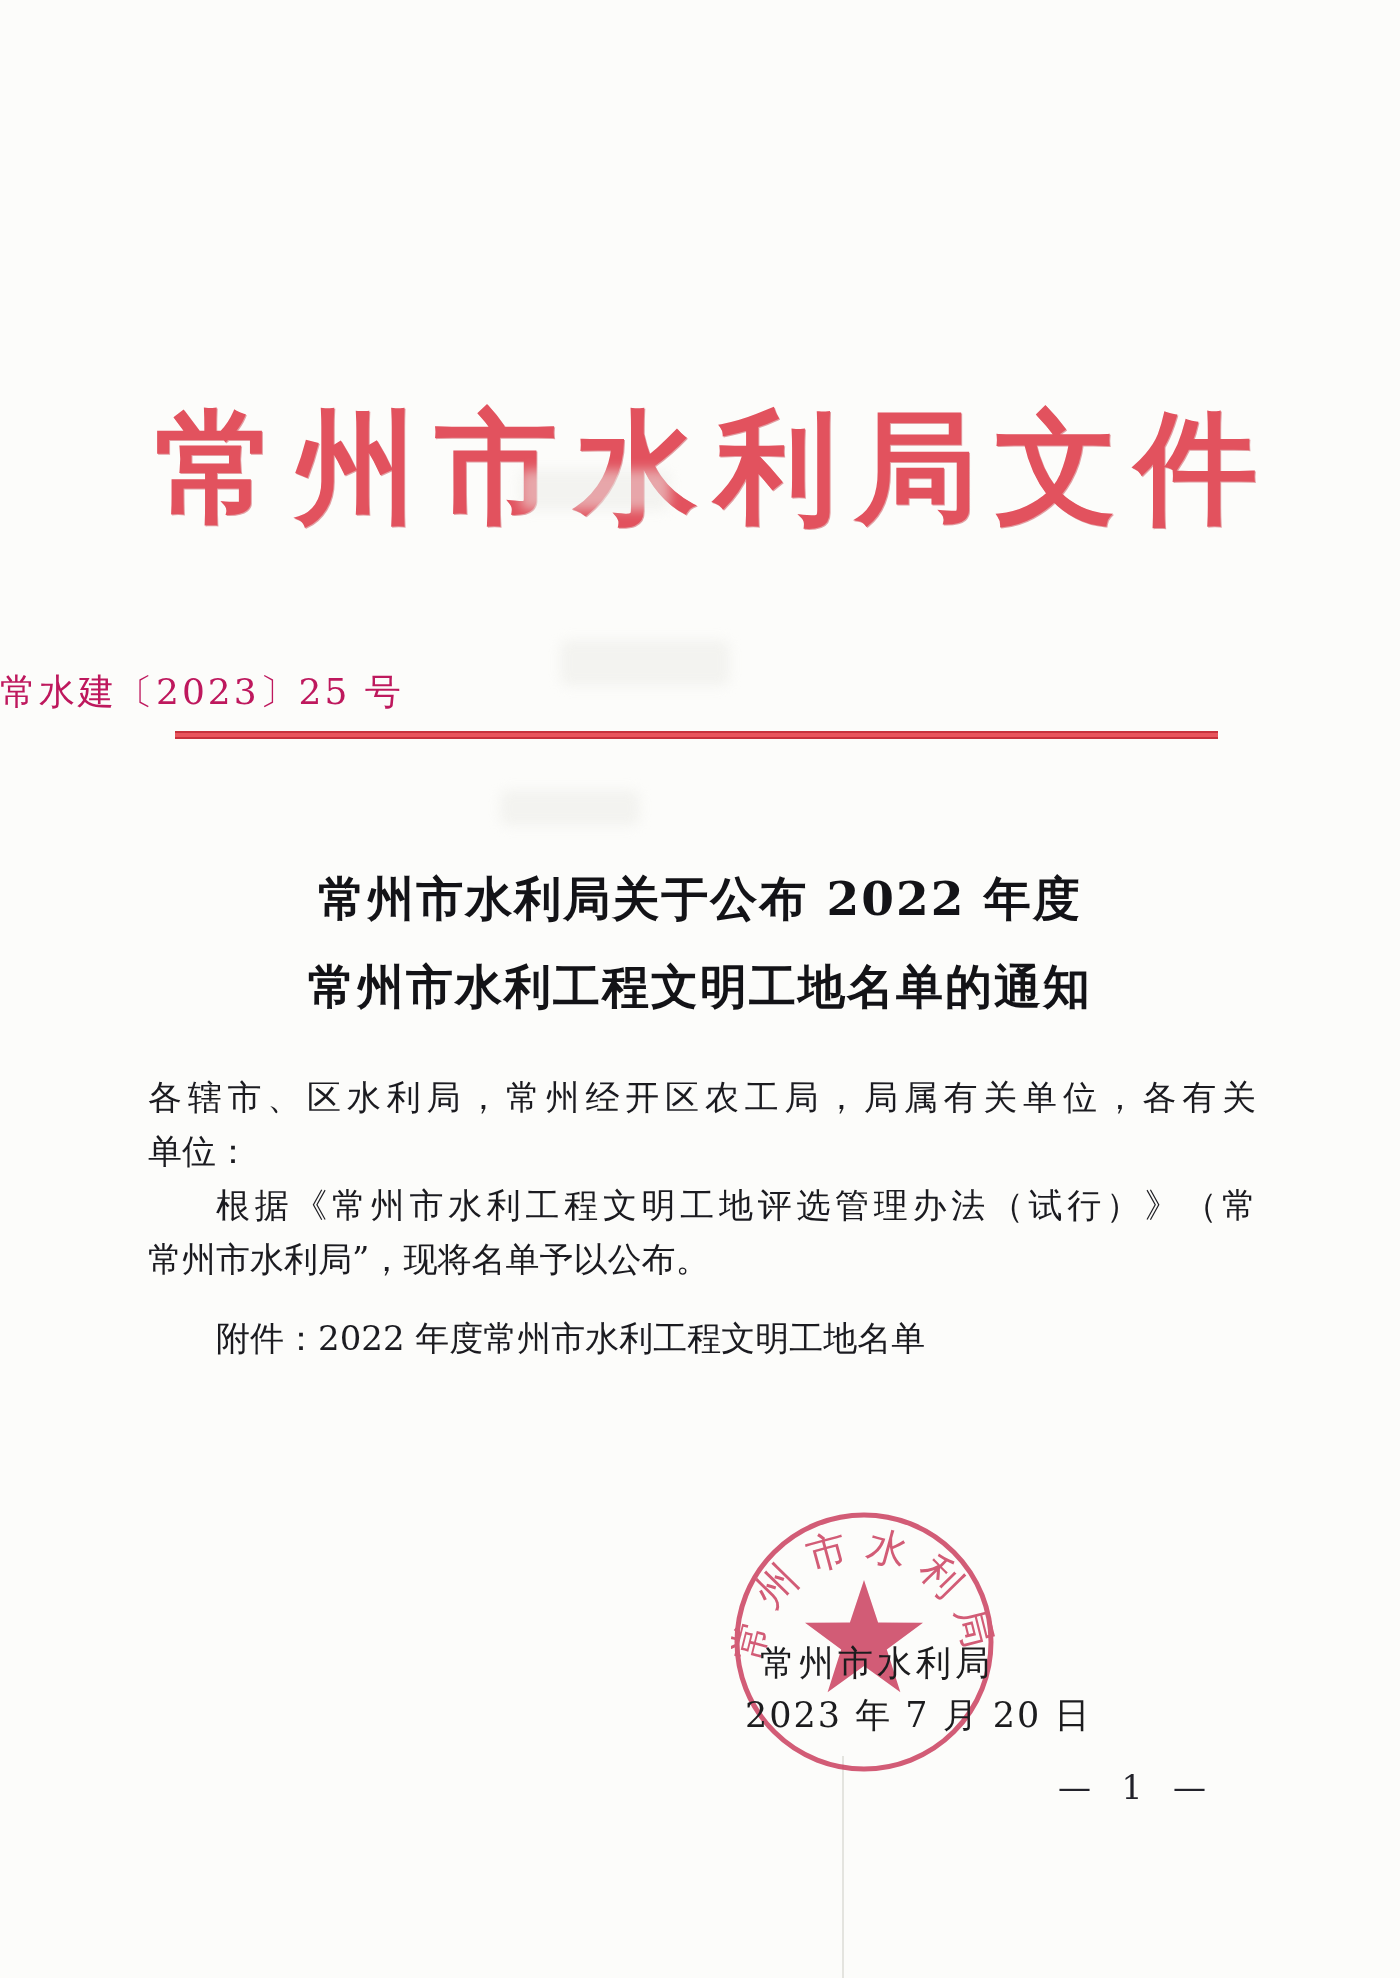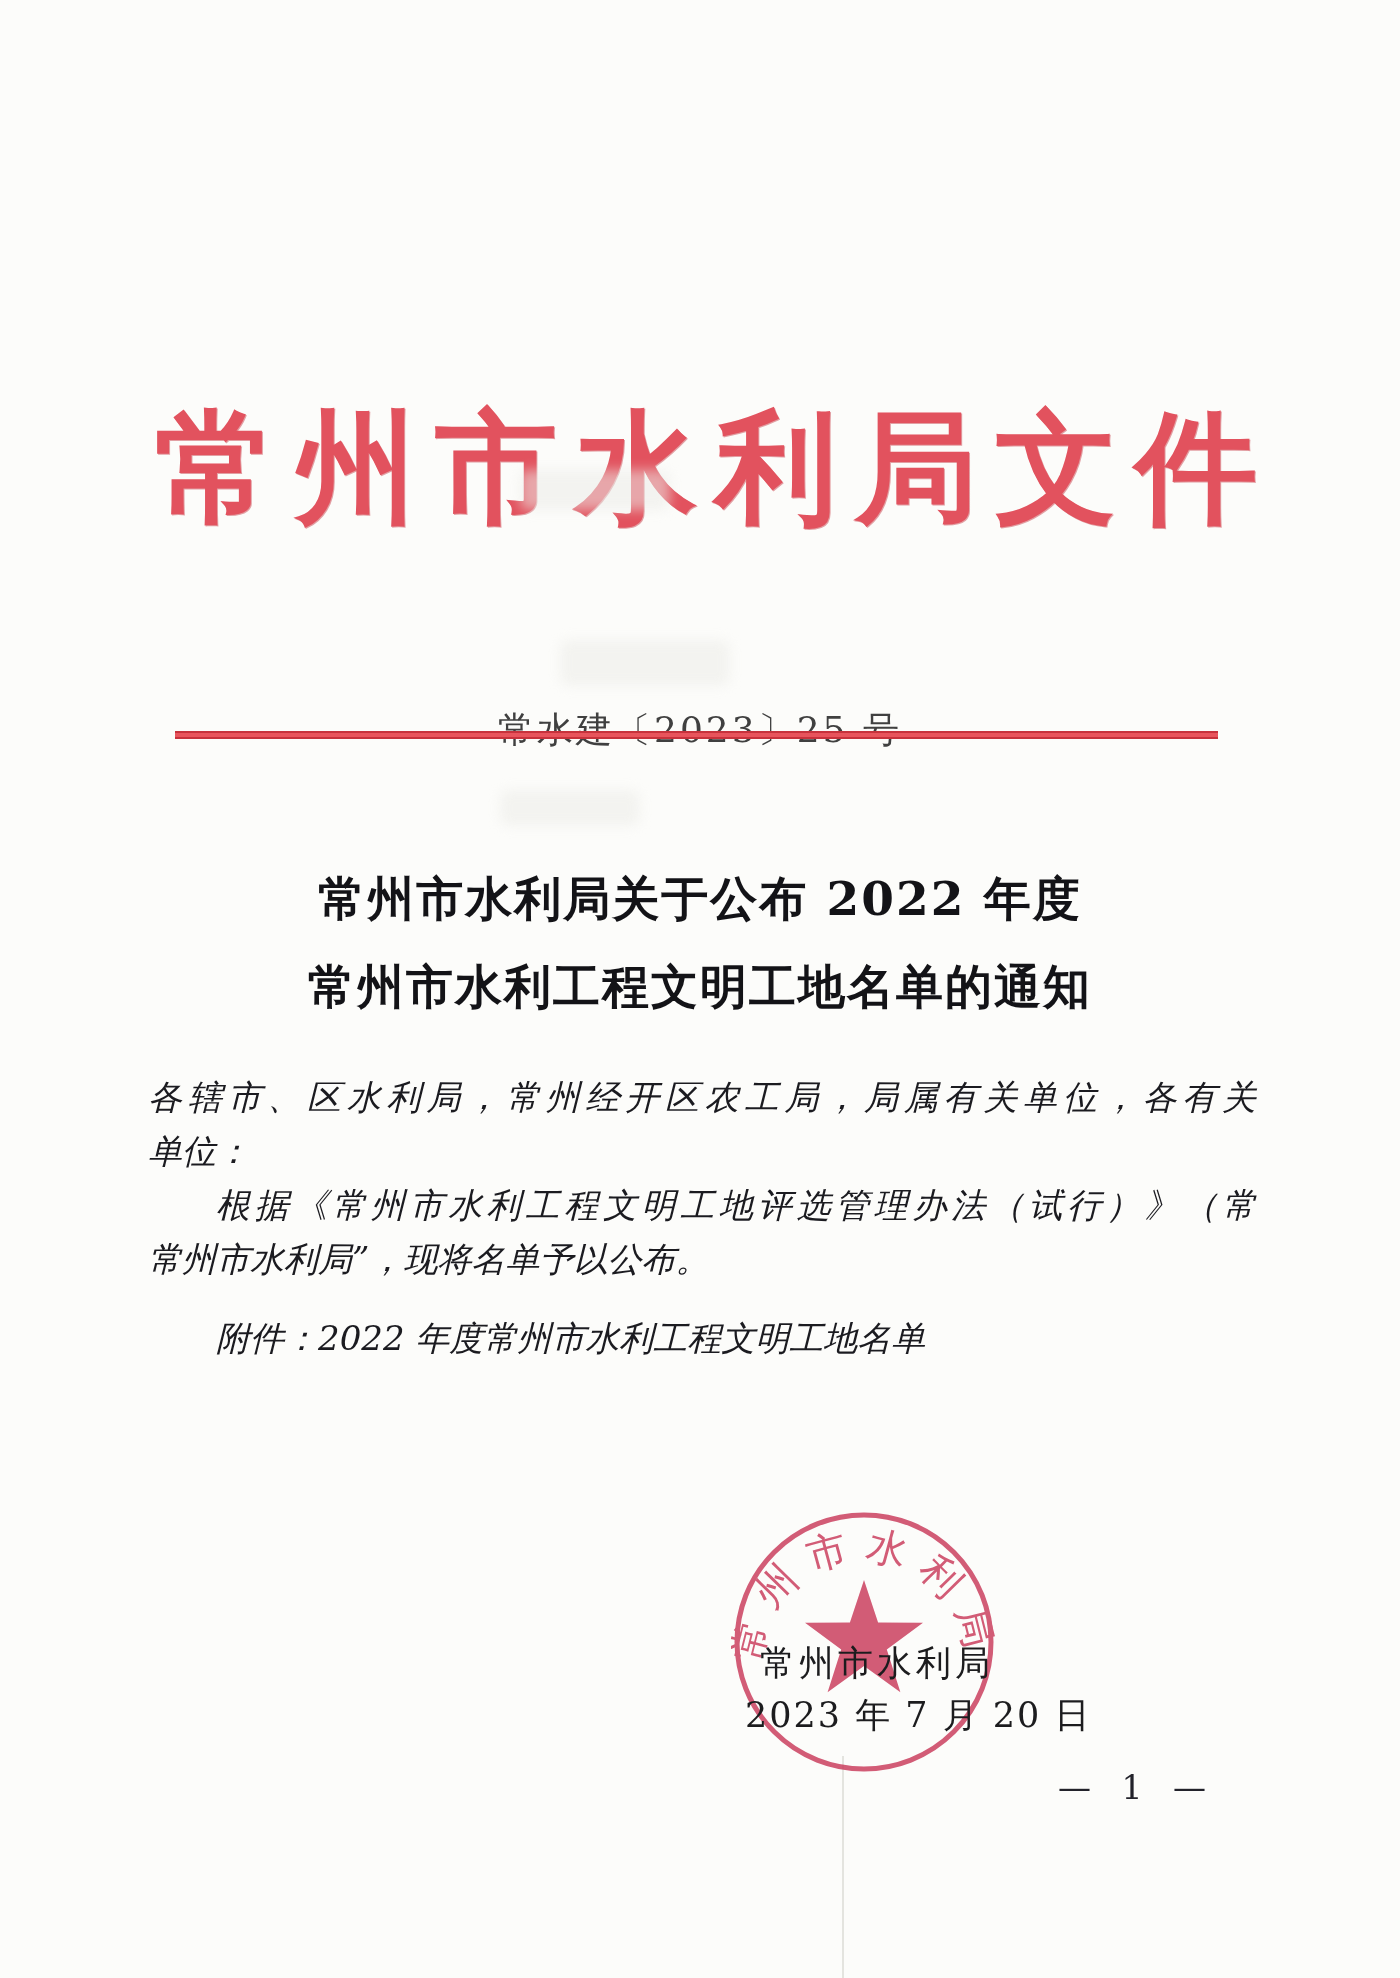--- a/index.html
+++ b/index.html
@@ -22,26 +22,25 @@
     letter-spacing: 18px;
     padding-left: 30px;
     color: #e2525e;
     text-shadow: 1px 1px 0 rgba(196,46,58,.45);
     white-space: nowrap;
   }
 
   
   .doc-number {
     left: 0; top: 668px; width: 100%;
-    text-align: center;
+    text-align: left;
     font-size: 36px;
     letter-spacing: 3px;
-    color: #404040;
+    color: #be185d;
     white-space: nowrap;
-    margin-top: 38px;
   }
 
   
   .red-rule {
     left: 175px; top: 731px;
     width: 1043px; height: 8px;
     background: #e8545c;
     border-top: 2px solid #c7323c;
     border-bottom: 2px solid #c7323c;
   }
@@ -58,21 +57,20 @@
     margin-top: 10px;
   }
   .notice-title.l1 { top: 858px; }
   .notice-title.l2 { top: 946px; }
 
   
   .body-text {
     left: 148px; top: 1070px; width: 1108px;
     font-size: 34px;
     color: #1b1b20;
-    font-style: italic;
   }
   .body-line {
     line-height: 54px;
     white-space: nowrap;
   }
   .body-line.j { text-align: justify; text-align-last: justify; white-space: normal; }
   .body-line.indent { text-indent: 2em; }
   .attachment-line {
     margin-top: 25px;
     line-height: 54px;

